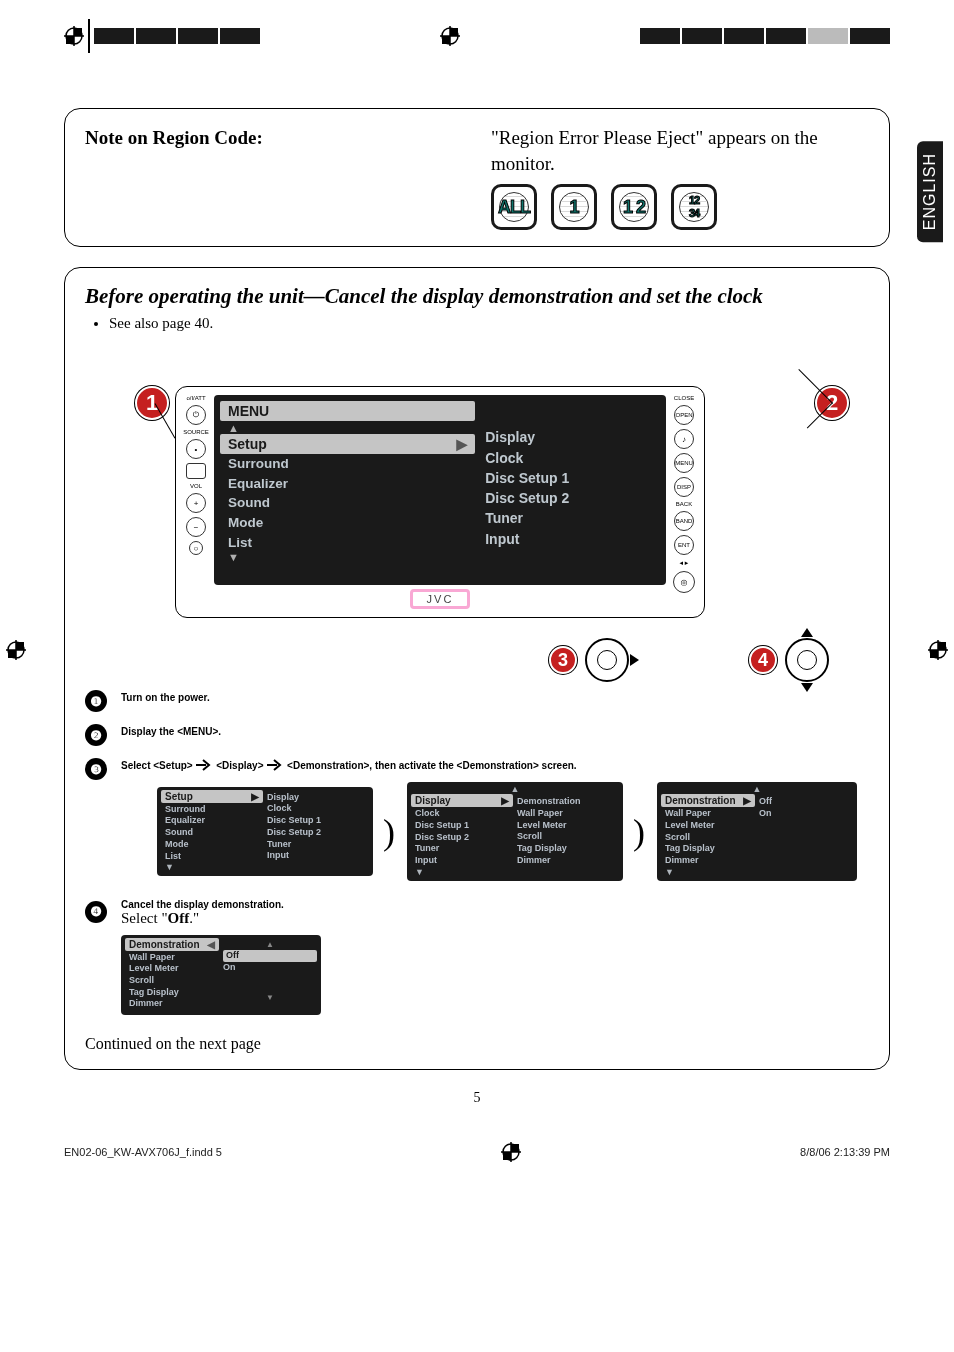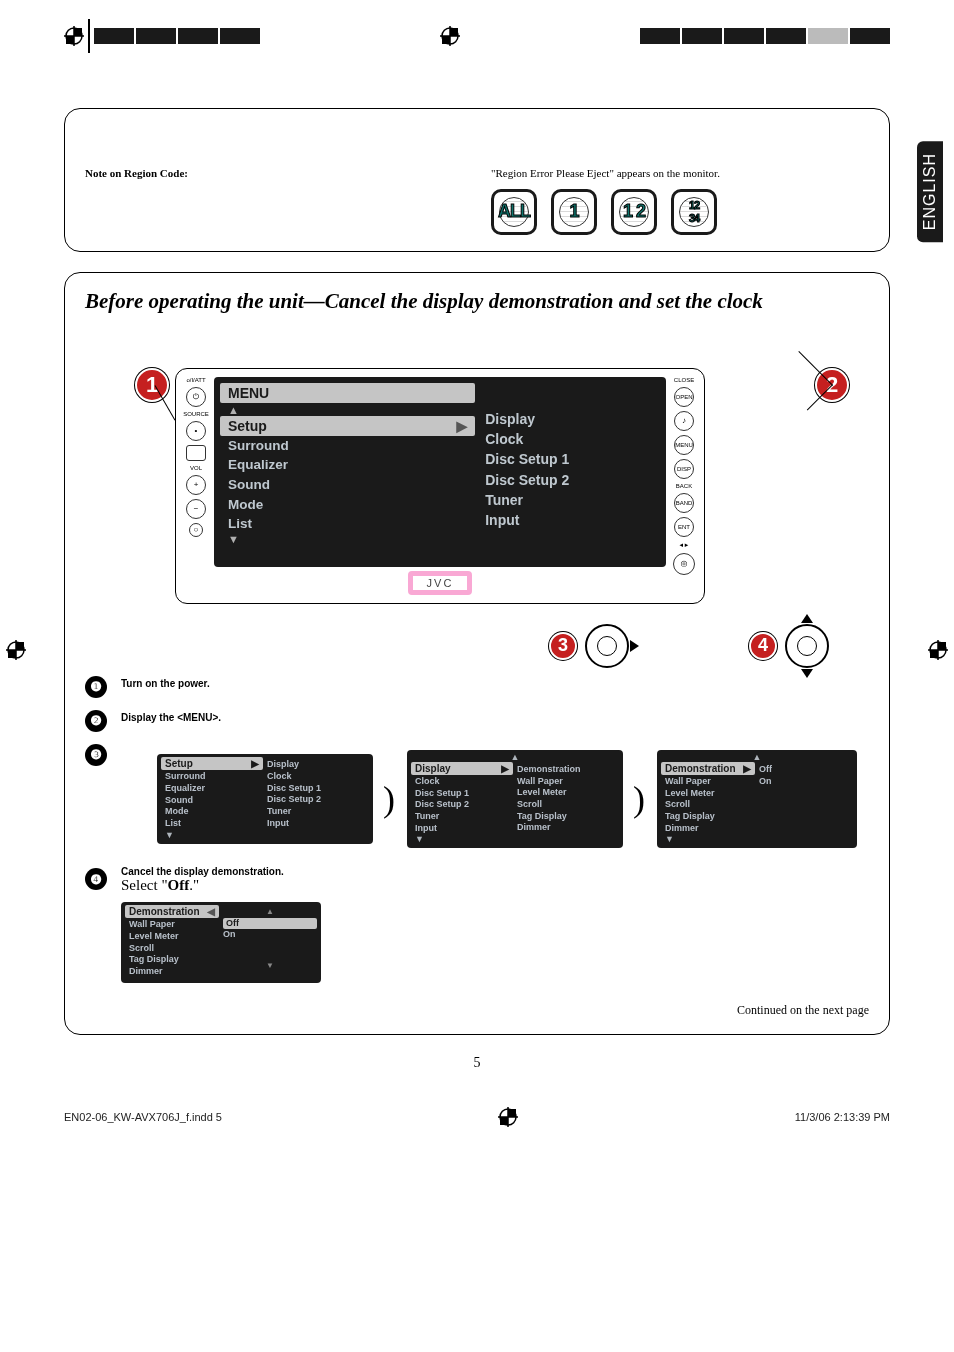--- a/index.html
+++ b/index.html
@@ -10,21 +10,21 @@
 .tab.light { background: #bbb; }
 .reg-mark { width: 20px; height: 20px; display: inline-flex; align-items: center; justify-content: center; }
 .reg-mark svg { width: 20px; height: 20px; }
 .vline { width: 2px; background: #000; height: 34px; }
 .top-bar .sp { flex: 1; }
 
 .box { border: 1px solid #000; border-radius: 16px; padding: 16px 20px; margin-bottom: 20px; position: relative; }
 .region-box { display: flex; gap: 28px; }
 .region-col { flex: 1; }
 .bold { font-weight: bold; }
-.region-col p, .region-col .bold { font-size: 11px; line-height: 1.35; margin-top: 41px; }
+.region-col p, .region-col .bold { font-size: 19px; line-height: 1.35; }
 .region-icons { display: flex; gap: 14px; margin-top: 8px; }
 .globe { width: 46px; height: 46px; border: 3px solid #1a1a1a; border-radius: 10px; display: flex; align-items: center; justify-content: center; font-weight: 900; font-size: 18px; font-family: Arial, sans-serif; }
 .globe-inner { width: 30px; height: 30px; border-radius: 50%; border: 1px solid #333; display: flex; align-items: center; justify-content: center; position: relative; }
 .globe-inner::before { content: ""; position: absolute; inset: 0; border-radius: 50%; background: repeating-linear-gradient(0deg, transparent, transparent 4px, rgba(0,0,0,0.15) 4px, rgba(0,0,0,0.15) 5px); }
 .globe-label { position: relative; z-index: 2; -webkit-text-stroke: 1px #000; color: #0f766e; letter-spacing: -1px; }
 .region-icons .grid-label { font-size: 11px; line-height: 13px; display: grid; grid-template-columns: 1fr 1fr; }
 
 .english-tab { position: absolute; right: -54px; top: 32px; background: #1a1a1a; color: #fff; writing-mode: vertical-rl; transform: rotate(180deg); padding: 12px 4px; font-family: Arial, sans-serif; font-size: 16px; letter-spacing: 1px; border-radius: 0 6px 6px 0; }
 
 .section-box h2 { font-style: italic; font-weight: bold; font-size: 21px; margin-bottom: 6px; }
@@ -45,21 +45,21 @@
 .screen { background: #1a1a1a; border-radius: 4px; padding: 6px; display: flex; font-family: Arial, sans-serif; position: relative; color: #fff; min-height: 190px; }
 .menu-pane { width: 58%; }
 .sub-pane { width: 42%; padding: 26px 4px 0 10px; }
 .menu-title { background: #c5c5c5; color: #1a1a1a; font-weight: 900; font-size: 14px; padding: 2px 8px; border-radius: 2px; margin-bottom: 2px; }
 .arrow-tri { color: #b0b0b0; font-size: 11px; line-height: 1; }
 .menu-sel { background: #c5c5c5; color: #1a1a1a; font-weight: 900; font-size: 14px; padding: 2px 8px; display: flex; justify-content: space-between; align-items: center; border-radius: 2px; }
 .menu-sel .tri { color: #555; }
 .menu-list { padding: 0 8px; font-weight: 900; font-size: 13.5px; color: #bfc8cf; line-height: 1.45; }
 .sub-list { font-weight: 900; font-size: 14px; color: #bfc8cf; line-height: 1.45; }
 .brand-row { text-align: center; }
-.brand { display: inline-block; border: 5px solid #f9a8d4; border-radius: 4px; padding: 1px 14px; font-family: Arial, sans-serif; font-size: 11px; letter-spacing: 2px; color: #444; margin-top: 4px; }
+.brand { display: inline-block; border: 3px solid #f9a8d4; border-radius: 4px; padding: 1px 14px; font-family: Arial, sans-serif; font-size: 11px; letter-spacing: 2px; color: #444; margin-top: 4px; }
 
 .dpad-row { margin: 12px 0 6px 0; display: flex; gap: 120px; justify-content: flex-end; padding-right: 40px; align-items: center; }
 .dpad-wrap { display: flex; align-items: center; gap: 8px; }
 .dpad { width: 44px; height: 44px; border: 2px solid #000; border-radius: 50%; position: relative; }
 .dpad::before { content: ""; position: absolute; inset: 10px; border: 1px solid #000; border-radius: 50%; }
 .tri-up, .tri-down, .tri-left, .tri-right { position: absolute; width: 0; height: 0; }
 .tri-up { top: -12px; left: 50%; transform: translateX(-50%); border-left: 6px solid transparent; border-right: 6px solid transparent; border-bottom: 9px solid #000; }
 .tri-down { bottom: -12px; left: 50%; transform: translateX(-50%); border-left: 6px solid transparent; border-right: 6px solid transparent; border-top: 9px solid #000; }
 .tri-right { right: -12px; top: 50%; transform: translateY(-50%); border-top: 6px solid transparent; border-bottom: 6px solid transparent; border-left: 9px solid #000; }
 
@@ -77,21 +77,21 @@
 .mini-top { text-align: center; color: #aeb5bc; font-size: 9px; line-height: 1; }
 .mini-body { display: flex; gap: 4px; }
 .mini-pane1 { width: 50%; }
 .mini-pane2 { width: 50%; padding-top: 2px; }
 .mini-head { background: #c5c5c5; color: #1a1a1a; font-weight: 900; font-size: 10px; padding: 1px 4px; display: flex; justify-content: space-between; border-radius: 2px; }
 .mini-list { font-size: 9px; font-weight: 900; color: #b8c0ca; line-height: 1.3; padding: 1px 4px; }
 .mini-l2 { font-size: 9px; font-weight: 900; color: #b8c0ca; line-height: 1.3; }
 .mini-bot { text-align: left; color: #aeb5bc; font-size: 9px; line-height: 1; padding-left: 4px; }
 .paren { width: 14px; font-size: 36px; font-family: 'Times New Roman', serif; color: #000; }
 
-.continued { text-align: right; font-size: 12px; margin-top: 12px; }
+.continued { text-align: left; font-size: 16px; margin-top: 12px; }
 .page-num { text-align: center; font-size: 14px; margin-top: 10px; }
 .footer { display: flex; justify-content: space-between; align-items: center; font-size: 11px; font-family: Arial, sans-serif; color: #222; margin-top: 36px; }
 
 .leader { position: absolute; height: 1px; background: #000; }
 </style>
 </head>
 <body>
 
 <div class="top-bar">
   <span class="reg-mark">
@@ -163,20 +163,23 @@
               <span>4</span>
             </span>
           </div>
         </div>
     </div>
   </div>
 </div>
 
 <div class="box section-box">
   <h2>Before operating the unit—Cancel the display demonstration and set the clock</h2>
+  <ul>
+      <li>See also page 40.</li>
+    </ul>
 
   <div class="device-area">
     <span class="callout-num c1">1</span>
     <span class="callout-num c2">2</span>
     <div class="leader" style="left:-20px; top:17px; width:40px; transform:rotate(60deg); transform-origin:left;"></div>
     <div class="leader" style="right:36px; top:17px; width:48px; height:36px; background:none; border-right:1px solid #000; border-top:1px solid #000; transform:rotate(45deg); transform-origin:top right;"></div>
 
     <div class="device-frame">
       <div class="btn-col">
         <div class="dev-btn-lbl">o/I/ATT</div>
@@ -266,20 +269,31 @@
       <span class="step-num">❶</span>
       <div class="step-text"><span class="step-title">Turn on the power.</span></div>
     </div>
     <div class="step">
       <span class="step-num">❷</span>
       <div class="step-text"><span class="step-title">Display the &lt;MENU&gt;.</span></div>
     </div>
     <div class="step">
       <span class="step-num">❸</span>
       <div class="step-text">
+        <span class="step-title">
+          <span>Select &lt;Setup&gt;</span>
+          <span class="arrow-inline"><svg viewBox="0 0 18 14">
+                <path d="M1 7 h10 M8 2 l6 5 l-6 5" fill="none" stroke="#000" stroke-width="2"></path>
+              </svg></span>
+          <span>&lt;Display&gt;</span>
+          <span class="arrow-inline"><svg viewBox="0 0 18 14">
+                <path d="M1 7 h10 M8 2 l6 5 l-6 5" fill="none" stroke="#000" stroke-width="2"></path>
+              </svg></span>
+          <span>&lt;Demonstration&gt;, then activate the &lt;Demonstration&gt; screen.</span>
+        </span>
         <div class="mini-screens">
           <div class="mini-scr">
             <div class="mini-body">
               <div class="mini-pane1">
                 <div class="mini-head">
                     <span>Setup</span>
                     <span>▶</span>
                   </div>
                 <div class="mini-list">
                   <div>Surround</div>
@@ -398,21 +412,21 @@
   <span>EN02-06_KW-AVX706J_f.indd   5</span>
   <span class="reg-mark">
       <svg viewBox="0 0 20 20">
         <circle cx="10" cy="10" r="8" fill="none" stroke="#000" stroke-width="1.5"></circle>
         <line x1="10" y1="0" x2="10" y2="20" stroke="#000" stroke-width="1.5"></line>
         <line x1="0" y1="10" x2="20" y2="10" stroke="#000" stroke-width="1.5"></line>
         <rect x="10" y="2" width="8" height="8" fill="#000"></rect>
         <rect x="2" y="10" width="8" height="8" fill="#000"></rect>
       </svg>
     </span>
-  <span>11/3/06   2:13:39 PM</span>
+  <span>8/8/06   2:13:39 PM</span>
 </div>
 
 <span class="reg-mark" style="position:absolute; left:6px; top:640px;">
     <svg viewBox="0 0 20 20">
       <circle cx="10" cy="10" r="8" fill="none" stroke="#000" stroke-width="1.5"></circle>
       <line x1="10" y1="0" x2="10" y2="20" stroke="#000" stroke-width="1.5"></line>
       <line x1="0" y1="10" x2="20" y2="10" stroke="#000" stroke-width="1.5"></line>
       <rect x="10" y="2" width="8" height="8" fill="#000"></rect>
       <rect x="2" y="10" width="8" height="8" fill="#000"></rect>
     </svg>

